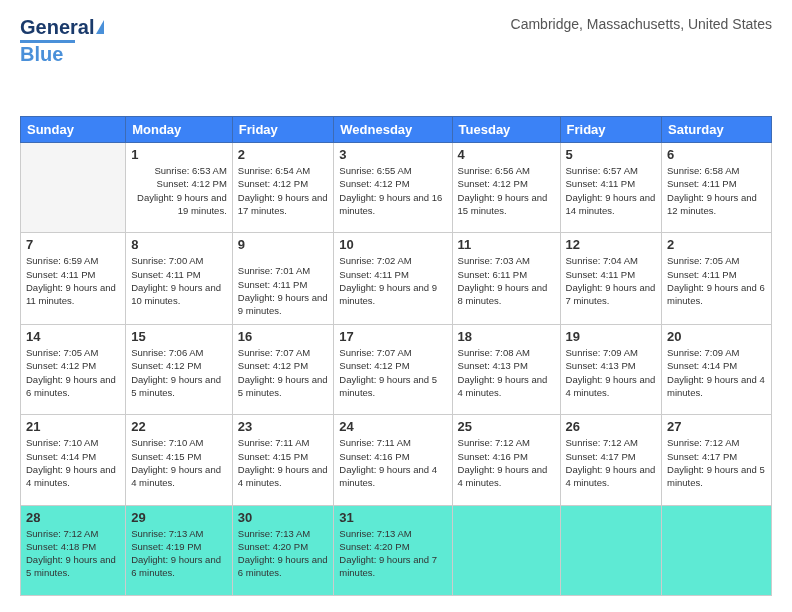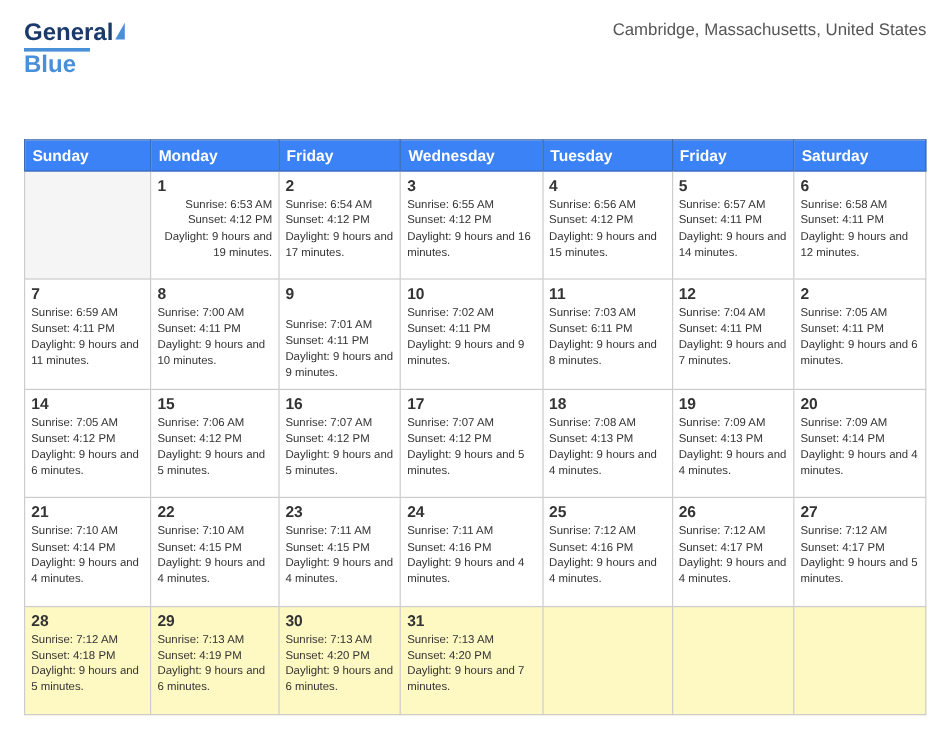--- a/index.html
+++ b/index.html
@@ -54,21 +54,21 @@
       border: 1px solid #ccc;
       vertical-align: top;
       padding: 4px 5px;
       height: 88px;
       background: #fff;
     }
     .cell.empty {
       background: #f5f5f5;
     }
     .cell.last-row {
-      background: #fef9c3;
+      background: #5eead4;
     }
     .day-num {
       font-size: 13px;
       font-weight: bold;
       color: #333;
       display: block;
       margin-bottom: 2px;
     }
     .cell-text {
       font-size: 9.5px;

